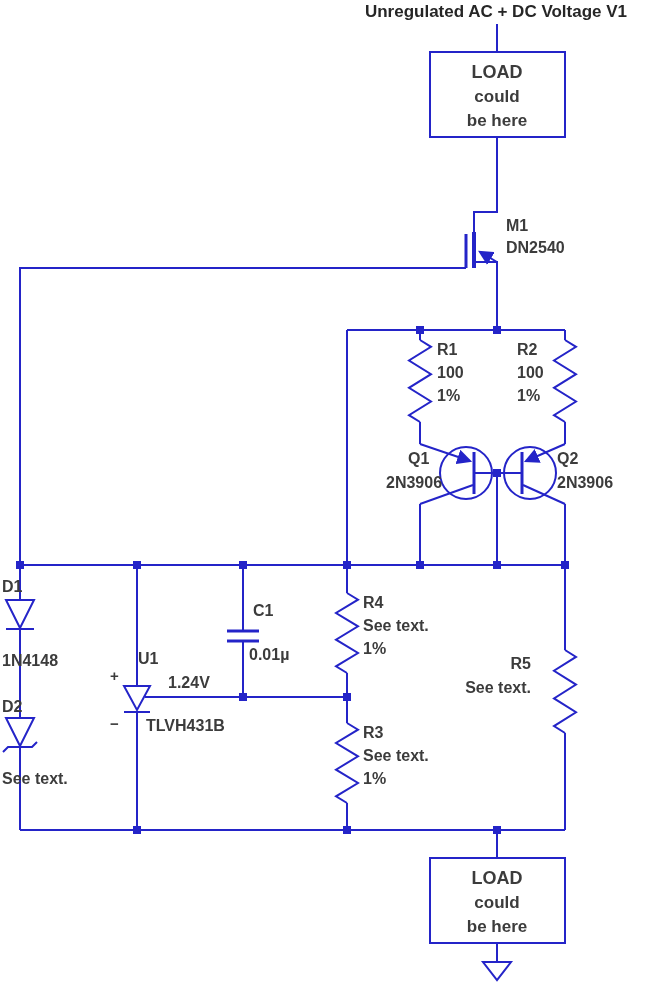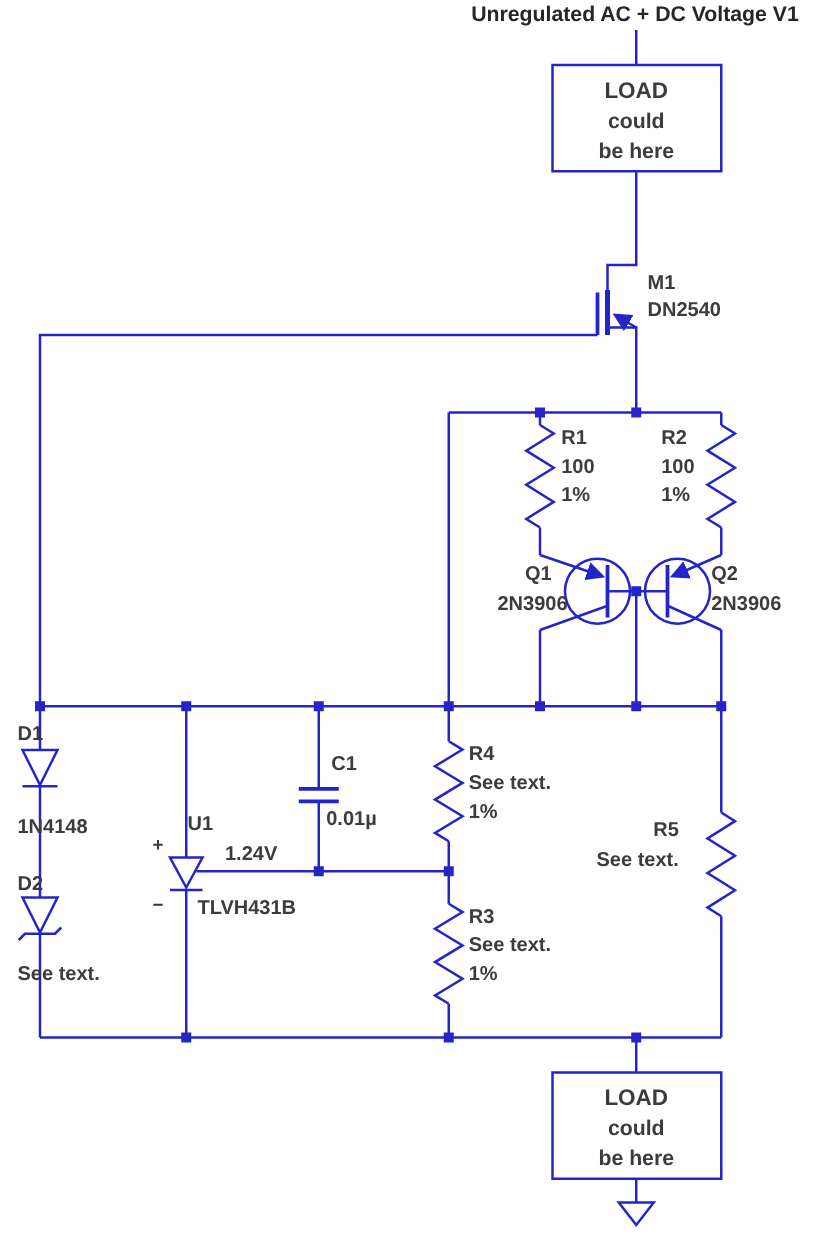--- a/index.html
+++ b/index.html
@@ -1,18 +1,18 @@
 <!DOCTYPE html>
 <html style="--wire: #2424c8; --label: #3c3c3c;"><head>
 <meta charset="utf-8">
 <style>
   * { margin:0; padding:0; box-sizing:border-box; }
   html,body { background:#ffffff; }
   body { font-family:"Liberation Sans", sans-serif; }
-  .canvas { position:relative; width:664px; height:1000px; background:#fff; overflow:hidden;padding-left:12px; }
+  .canvas { position:relative; width:664px; height:1000px; background:#fff; overflow:hidden; }
   svg { display:block; }
   .w    { stroke:var(--wire,#2424c8); stroke-width:2; fill:none; }
   .bar  { stroke:var(--wire,#2424c8); stroke-width:4;  fill:none; }
   .bar2 { stroke:var(--wire,#2424c8); stroke-width:3;  fill:none; }
   .sq   { fill:var(--wire,#2424c8); stroke:none; }
   .arrw { fill:var(--wire,#2424c8); stroke:none; }
   .lbl  { fill:var(--label,#3c3c3c); font-family:"Liberation Sans",sans-serif; font-size:16px; font-weight:bold; }
   .title{ fill:#262626; font-family:"Liberation Sans",sans-serif; font-size:17px; font-weight:bold; }
   .loadtxt { font-size:17px; }
   .big  { font-size:18px; }

